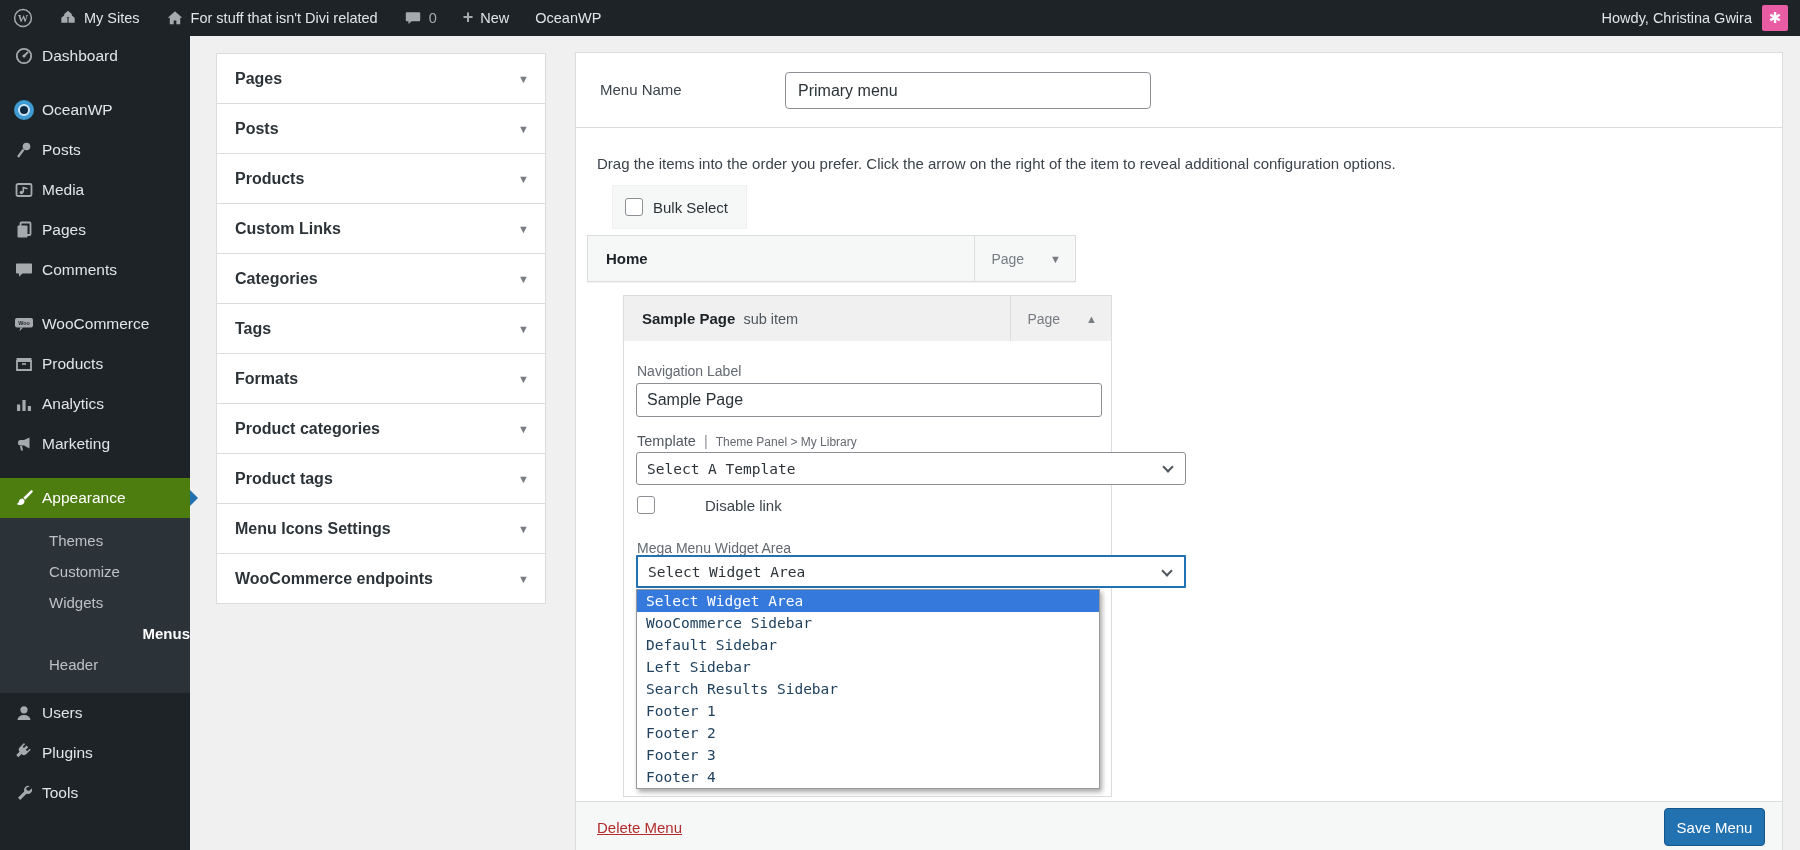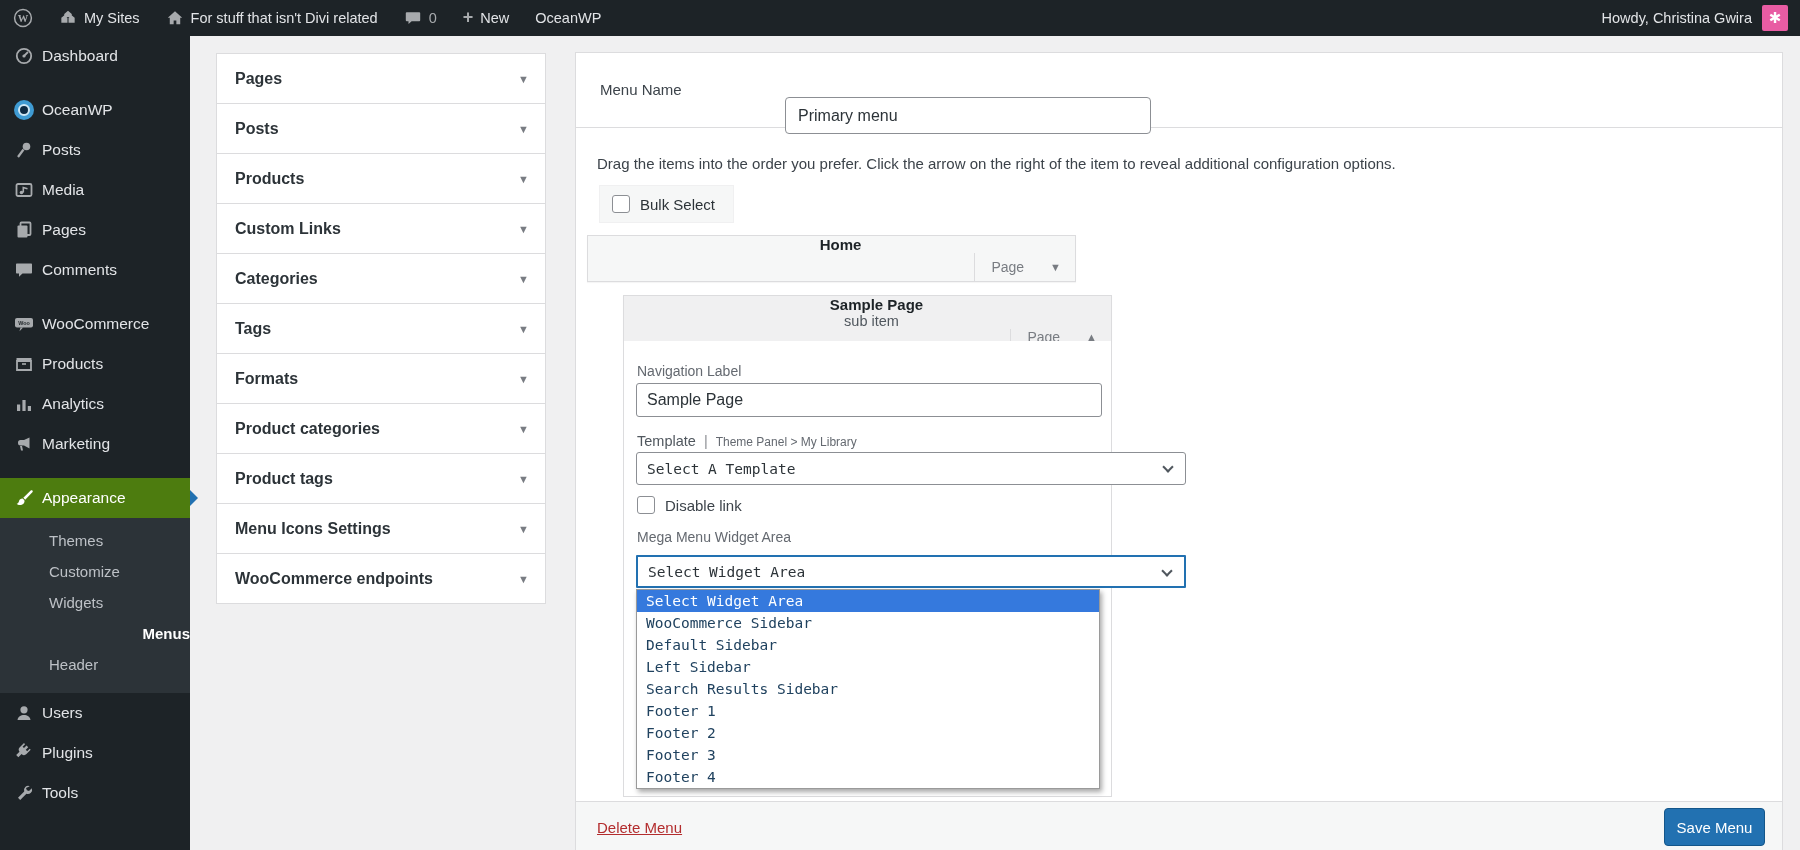--- a/index.html
+++ b/index.html
@@ -45,29 +45,29 @@
   .acc-label { font-size:16px; font-weight:600; color:#2c3338; }
   .chev-down { color:#787c82; font-size:11px; }
 
   
   #main { position:absolute; left:575px; top:52px; width:1208px; height:900px;
           background:#fff; border:1px solid #dcdcde; }
   .menu-name-row { position:relative; height:75px; border-bottom:1px solid #dcdcde; }
   .menu-name-label { position:absolute; left:24px; top:28px; font-size:15px; color:#3c434a; }
   .menu-name-input { position:absolute; left:209px; top:19px; width:366px; height:37px;
           border:1px solid #8c8f94; border-radius:4px; font-size:16px; color:#2c3338;
-          padding:0 12px; font-family:"Liberation Sans", sans-serif; background:#fff;margin-top:25px; }
+          padding:0 12px; font-family:"Liberation Sans", sans-serif; background:#fff; }
   .instruction { position:absolute; left:21px; top:102px; font-size:15px; color:#3c434a; }
-  .bulk-select { position:absolute; left:23px; top:132px; height:38px; background:#f6f7f7;
+  .bulk-select { position:absolute; left:36px; top:132px; height:44px; background:#f6f7f7;
           border:1px solid #f0f0f1; display:flex; align-items:center; gap:10px; padding:0 18px 0 12px; }
   .cb { width:18px; height:18px; background:#fff; border:1px solid #8c8f94; border-radius:3px; display:inline-block; }
   .bulk-label { font-size:15px; color:#2c3338; }
 
   .item-bar { position:absolute; height:47px; background:#f6f7f7; border:1px solid #dcdcde;
-          display:flex; align-items:center; box-shadow:0 1px 1px rgba(0,0,0,.04);flex-direction:column; }
+          display:flex; align-items:center; box-shadow:0 1px 1px rgba(0,0,0,.04); }
   .bar-home { left:11px; top:182px; width:489px; }
   .bar-sample { left:47px; top:242px; width:489px; background:#f0f0f1; }
   .bar-title { font-size:15px; font-weight:700; color:#1d2327; margin-left:18px; }
   .bar-sub { color:#50575e; font-size:14.5px; margin-left:8px; }
   .bar-controls { margin-left:auto; height:100%; display:flex; align-items:center;
           border-left:1px solid #dcdcde; padding:0 14px 0 16px; gap:26px; }
   .bar-type { font-size:14px; color:#787c82; }
   .bar-chev { font-size:11px; color:#787c82; }
 
   .settings { position:absolute; left:47px; top:288px; width:489px; height:456px;
@@ -80,21 +80,21 @@
   .tpl-label .pipe { color:#8c8f94; margin:0 4px; }
   .tpl-hint { font-size:12px; color:#646970; }
   .select { position:absolute; left:12px; width:550px; height:33px; border:1px solid #8c8f94;
           border-radius:3px; background:#fff; display:flex; align-items:center;
           font-family:"DejaVu Sans Mono", monospace; font-size:14.5px; color:#2c3338;
           padding:8px 10px; }
   .select .sel-chev { position:absolute; right:13px; top:10px; width:8px; height:8px;
           border-right:2px solid #50575e; border-bottom:2px solid #50575e; transform:rotate(45deg); }
   .select.focused { border:2px solid #2271b1; border-radius:1px; }
   .disable-row { position:absolute; left:13px; top:155px; display:flex; align-items:center; gap:10px; }
-  .disable-label { font-size:15px; color:#3c434a; }
+  .disable-label { font-size:15px; color:#3c434a;margin-left:40px; }
 
   .dropdown { position:absolute; left:12px; top:248px; width:464px; background:#fff;
           border:1px solid #9a9a9a; box-shadow:2px 3px 5px rgba(0,0,0,.35); z-index:20;
           font-family:"DejaVu Sans Mono", monospace; font-size:14.5px; color:#20425f; }
   .opt { height:22px; line-height:22px; padding-left:9px; white-space:nowrap; cursor:pointer; }
   .opt.hl { background:#3579dd; color:#fff; }
 
   .panel-footer { position:absolute; left:0; top:748px; width:100%; height:152px;
           background:#f6f7f7; border-top:1px solid #dcdcde; }
   .delete-link { position:absolute; left:21px; top:17px; color:#b32d2e; font-size:15px;
@@ -373,21 +373,21 @@
     <div class="select" style="top:111px">
       <span>Select A Template</span>
       <span class="sel-chev"></span>
     </div>
 
     <div class="disable-row">
       <span class="cb"></span>
       <span class="disable-label">Disable link</span>
     </div>
 
-    <span class="flabel" style="top:188px">Mega Menu Widget Area</span>
+    <span class="flabel" style="top:199px">Mega Menu Widget Area</span>
     <div class="select focused" style="top:214px">
       <span>Select Widget Area</span>
       <span class="sel-chev"></span>
     </div>
 
     <div class="dropdown">
       <div class="opt hl">Select Widget Area</div>
       <div class="opt">WooCommerce Sidebar</div>
       <div class="opt">Default Sidebar</div>
       <div class="opt">Left Sidebar</div>

